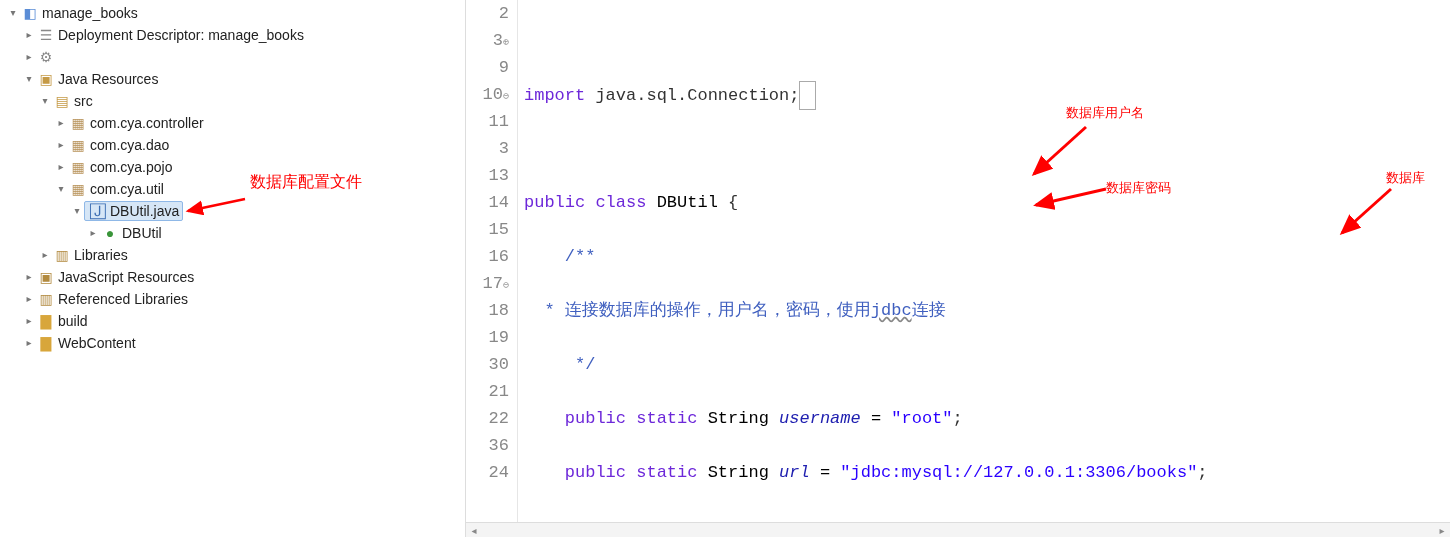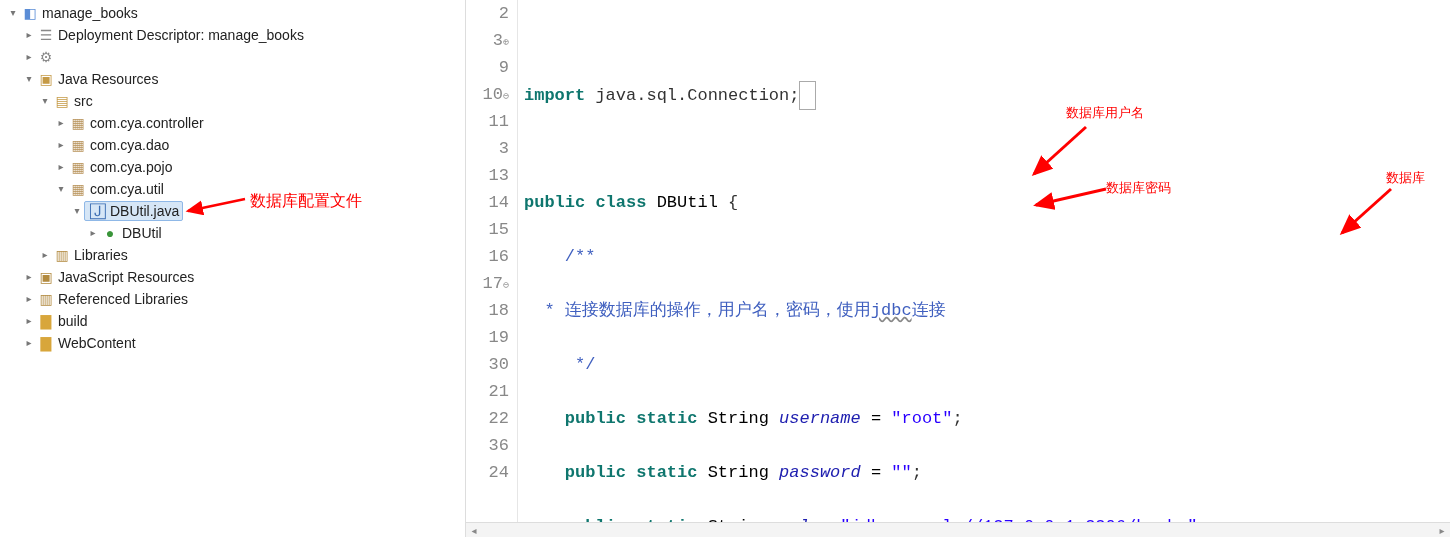--- a/index.html
+++ b/index.html
@@ -110,21 +110,21 @@
   }
   .code {
     padding-left: 6px;
     white-space: pre;
     overflow-x: auto;
     overflow-y: hidden;
     position: relative;
   }
   .code .cl { height: 27px; }
   
-  .kw { color: #0f766e; font-weight: bold; margin-top: 48px; }
+  .kw { color: #6d28d9; font-weight: normal; margin-top: 48px; }
   .ty { color: #000; }
   .fi { color: #2020b0; font-style: italic; } 
   .str{ color: #2a00ff; }
   .jdoc{ color: #3f5fbf; }
   .op { color: #000; } 
   .boxed { border: 1px solid #aaa; padding: 0 2px; color:#888; display:inline-block;}
   .hscroll {
     height: 15px;
     border-top: 1px solid #ddd;
     background: #f4f4f4;
@@ -249,21 +249,21 @@
       <span class="ico i-folder">▇</span>
       <span class="lbl">build</span>
     </div>
 
     <div class="tree-row ind1">
       <span class="tw">▸</span>
       <span class="ico i-folder">▇</span>
       <span class="lbl">WebContent</span>
     </div>
 
-    <div class="annot" style="left:250px; top:191px;font-family:Liberation Mono, monospace;">数据库配置文件</div>
+    <div class="annot" style="left:250px; top:172px;font-family:Liberation Mono, monospace;">数据库配置文件</div>
     <svg class="arrow" style="left:183px; top:196px;" width="65" height="22">
       <defs>
           <marker id="ah1" markerWidth="8" markerHeight="8" refX="6" refY="3" orient="auto">
             <path d="M0,0 L7,3 L0,6 Z" fill="#ff0000"></path>
           </marker>
         </defs>
       <line x1="62" y1="3" x2="5" y2="15" stroke="#ff0000" stroke-width="2.5" marker-end="url(#ah1)"></line>
     </svg>
   </div>
 
@@ -293,21 +293,20 @@
 
       <div class="code">
 <div class="cl"></div>
 <div class="cl"><span class="kw">import</span><span> java.sql.Connection;</span><span class="boxed"> </span></div>
 <div class="cl"></div>
 <div class="cl"><span class="kw">public</span> <span class="kw">class</span> <span class="ty">DBUtil</span><span> {</span></div>
 <div class="cl">    <span class="jdoc">/**</span></div>
 <div class="cl"> <span class="jdoc"><span> * </span><span>连接数据库的操作，用户名，密码，使用</span><span style="text-decoration:underline wavy #888">jdbc</span><span>连接</span></span></div>
 <div class="cl">    <span class="jdoc"> */</span></div>
 <div class="cl">    <span class="kw">public</span> <span class="kw">static</span> <span class="ty">String</span> <span class="fi">username</span><span class="op"> = </span><span class="str">"root"</span><span>;</span></div>
-<div class="cl">    <span class="kw">public</span> <span class="kw">static</span> <span class="ty">String</span> <span class="fi">password</span><span class="op"> = </span><span class="str">""</span><span>;</span></div>
 <div class="cl">    <span class="kw">public</span> <span class="kw">static</span> <span class="ty">String</span> <span class="fi">url</span><span class="op"> = </span><span class="str">"jdbc:mysql://127.0.0.1:3306/books"</span><span>;</span></div>
 
 
 
 
 
 
 
 
 

